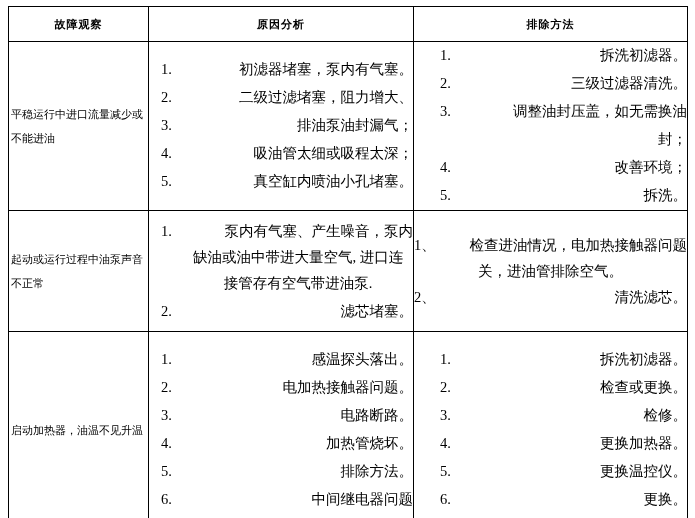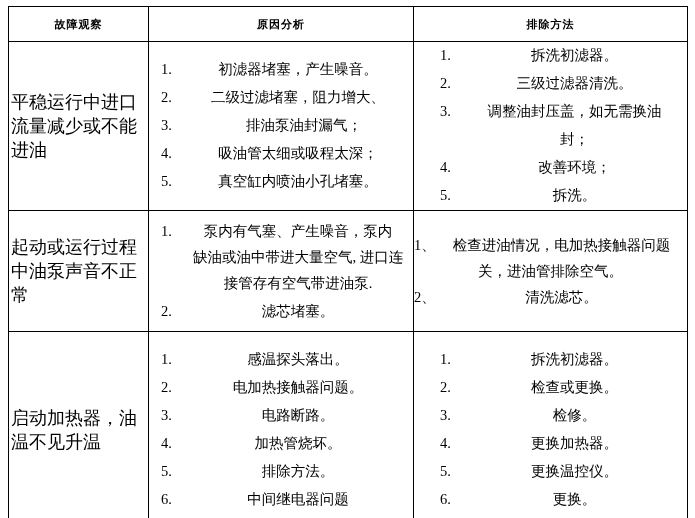--- a/index.html
+++ b/index.html
@@ -37,21 +37,21 @@
 
   thead th {
     height: 34px;
     text-align: center;
     font-weight: bold;
     font-size: 11px;
     letter-spacing: 1px;
   }
   .obs-cell {
     text-align: center;
-    font-size: 18px;
+    font-size: 11px;
     line-height: 24px;
     padding: 4px 8px;
   }
   .obs-cell .obs-text {
     display: block;
     text-align: left;
     padding-left: 2px;
   }
   .list-cell {
     padding: 8px 6px 8px 10px;
@@ -70,21 +70,21 @@
   }
   ol.num-list > li .marker {
     flex: 0 0 auto;
     width: 34px;
     text-align: left;
     padding-left: 12px;
     box-sizing: border-box;
   }
   .item-text {
     flex: 1 1 auto;
-    text-align: center;
+    text-align: right;
   }
   .indent-extra { padding-left: 12px; }
 
   .row-h1 td { height: 160px; }
   .row-h2 td { height: 120px; }
   .row-h3 td { height: 196px; }
 
   .list-cell.center-block {
     padding-left: 14px;
   }
@@ -127,21 +127,21 @@
     <tbody>
 
       <tr class="row-h1">
         <td class="obs-cell">
           <span class="obs-text">平稳运行中进口流量减少或不能进油</span>
         </td>
         <td class="list-cell">
           <ol class="num-list">
             <li>
               <span class="marker">1.</span>
-              <span class="item-text">初滤器堵塞，产生噪音。</span>
+              <span class="item-text">初滤器堵塞，泵内有气塞。</span>
             </li>
             <li>
               <span class="marker">2.</span>
               <span class="item-text">二级过滤堵塞，阻力增大、</span>
             </li>
             <li>
               <span class="marker">3.</span>
               <span class="item-text indent-extra">排油泵油封漏气；</span>
             </li>
             <li>

